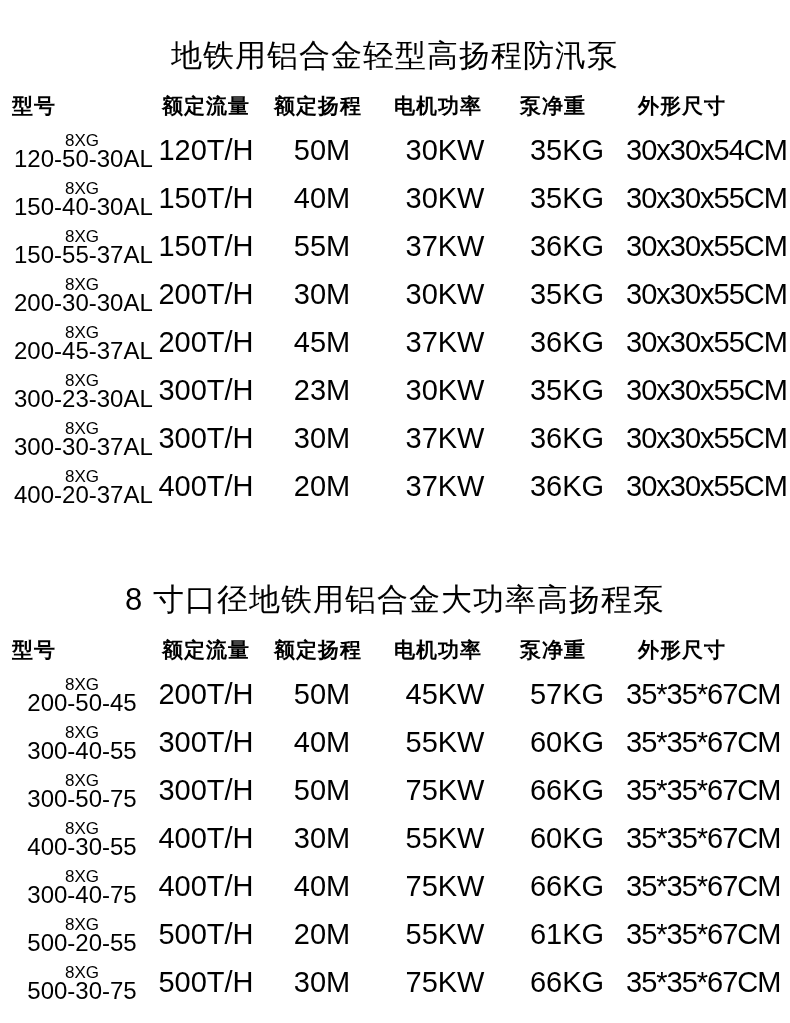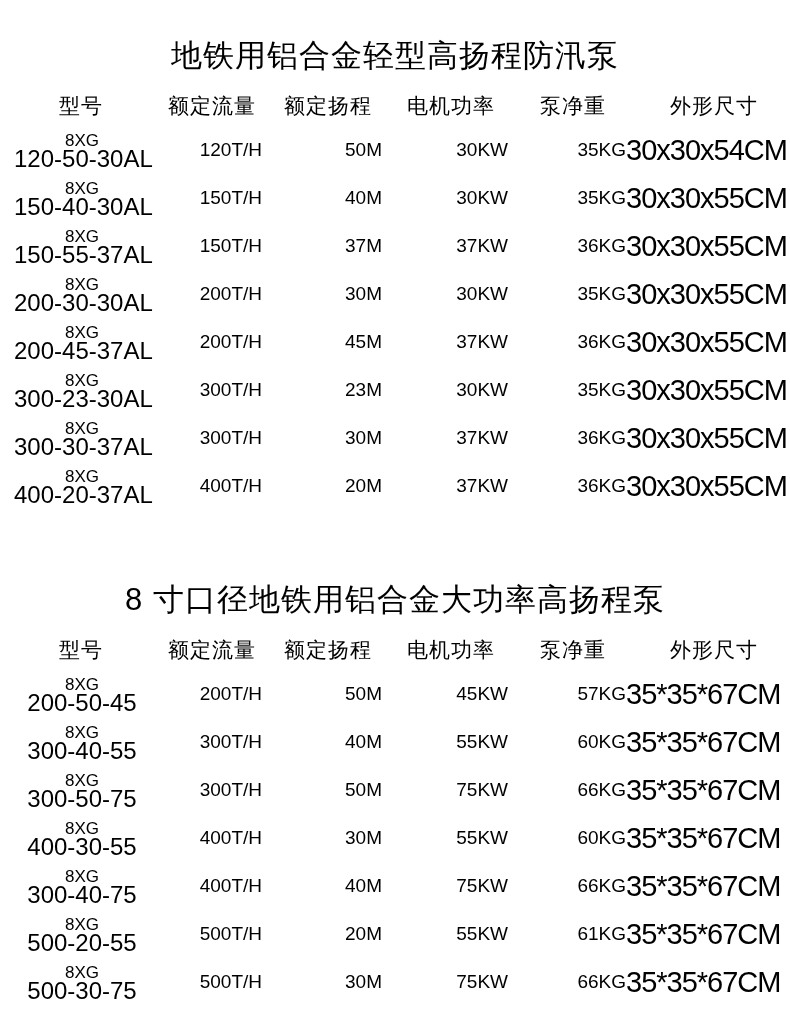--- a/index.html
+++ b/index.html
@@ -38,43 +38,43 @@
     margin-top: 6px;
   }
   table.spec-table col.c-model  { width: 150px; }
   table.spec-table col.c-flow   { width: 112px; }
   table.spec-table col.c-head   { width: 120px; }
   table.spec-table col.c-power  { width: 126px; }
   table.spec-table col.c-weight { width: 118px; }
   table.spec-table col.c-dims   { width: 164px; }
   th.col-header {
     font-size: 21px;
-    font-weight: 400;
-    text-align: center;
+    font-weight: 700;
+    text-align: left;
     padding: 10px 0 6px 12px;
     letter-spacing: 1px;
     white-space: nowrap;
   }
   td {
     height: 48px;
     text-align: center;
     vertical-align: middle;
     padding: 0;
     white-space: nowrap;
   }
   td.model-cell { padding-left: 14px; margin-left: 24px; }
   .model-series {
     font-size: 17px;
     line-height: 17px;
   }
   .model-code {
     font-size: 24px;
     line-height: 20px;
   }
-  td.value-cell { font-size: 19px; text-align: right; }
+  td.value-cell { font-size: 29px; }
   td.dims-cell {
     font-size: 29px;
     letter-spacing: -1px;
     padding-right: 18px;
   }
 </style>
 </head>
 <body>
 
 <div class="page">
@@ -124,21 +124,21 @@
           <td class="value-cell">35KG</td>
           <td class="dims-cell">30x30x55CM</td>
         </tr>
 
         <tr>
           <td class="model-cell">
             <div class="model-series">8XG</div>
             <div class="model-code">150-55-37AL</div>
           </td>
           <td class="value-cell">150T/H</td>
-          <td class="value-cell">37M</td>
+          <td class="value-cell">55M</td>
           <td class="value-cell">37KW</td>
           <td class="value-cell">36KG</td>
           <td class="dims-cell">30x30x55CM</td>
         </tr>
 
         <tr>
           <td class="model-cell">
             <div class="model-series">8XG</div>
             <div class="model-code">200-30-30AL</div>
           </td>

